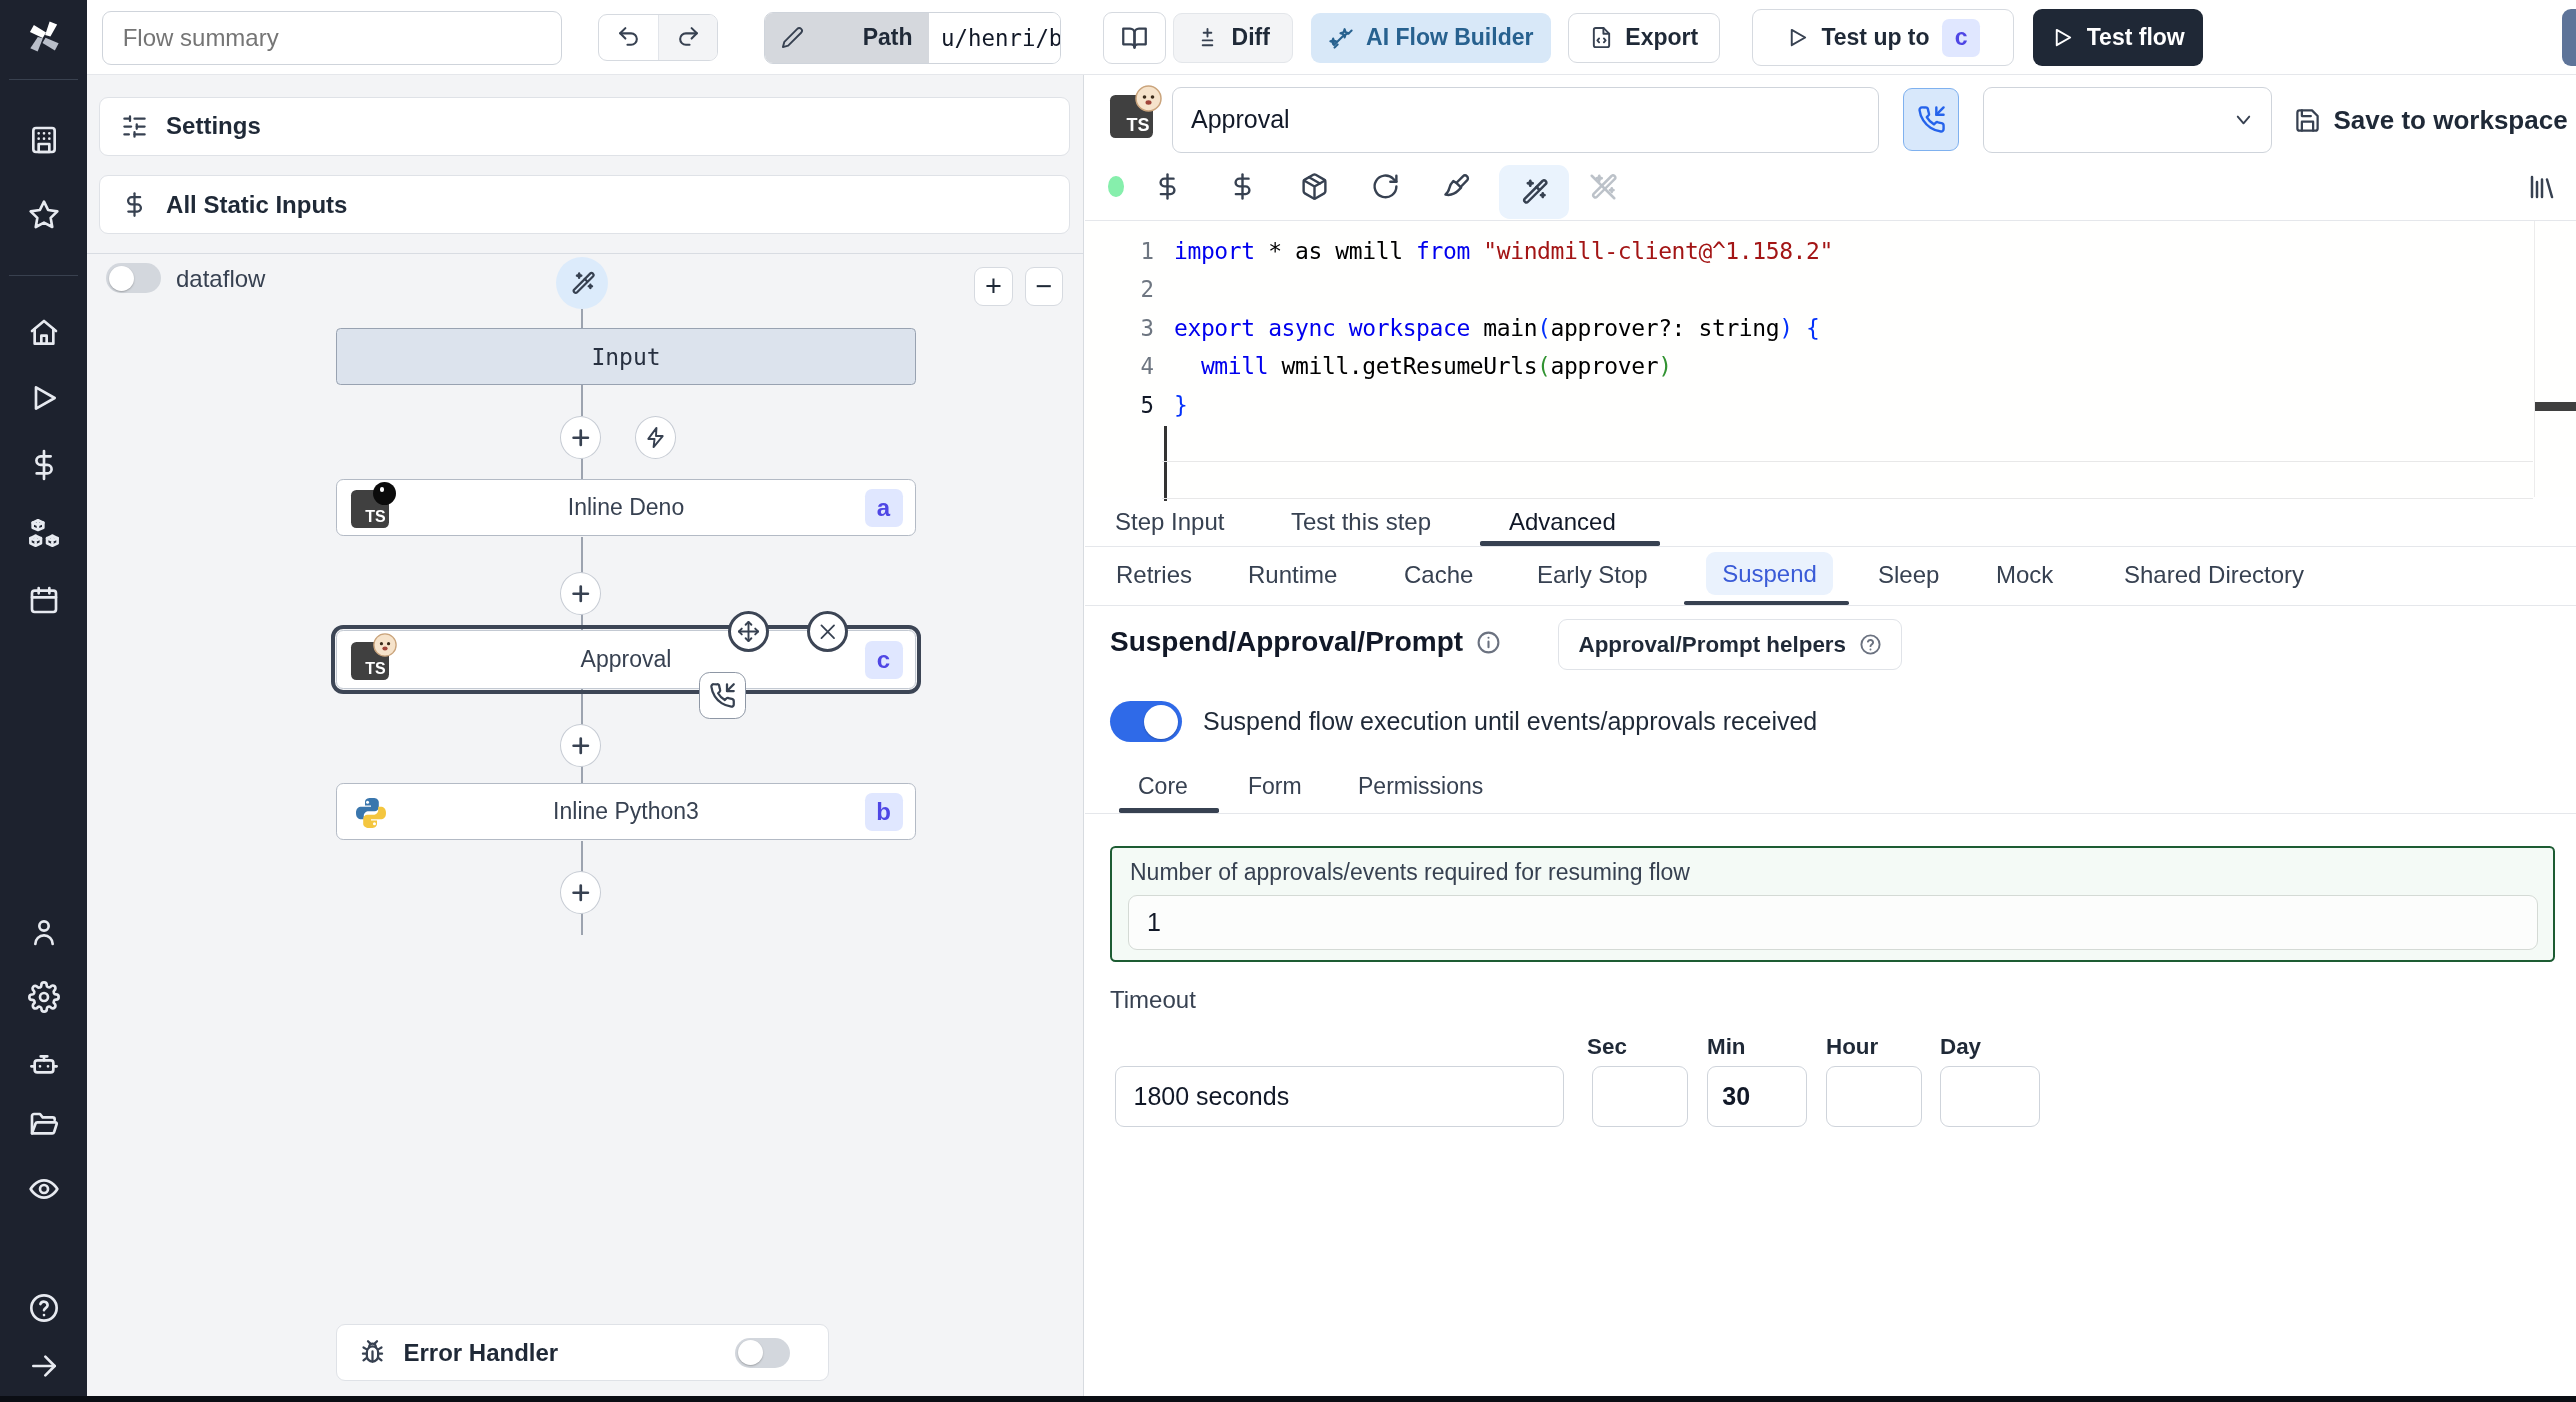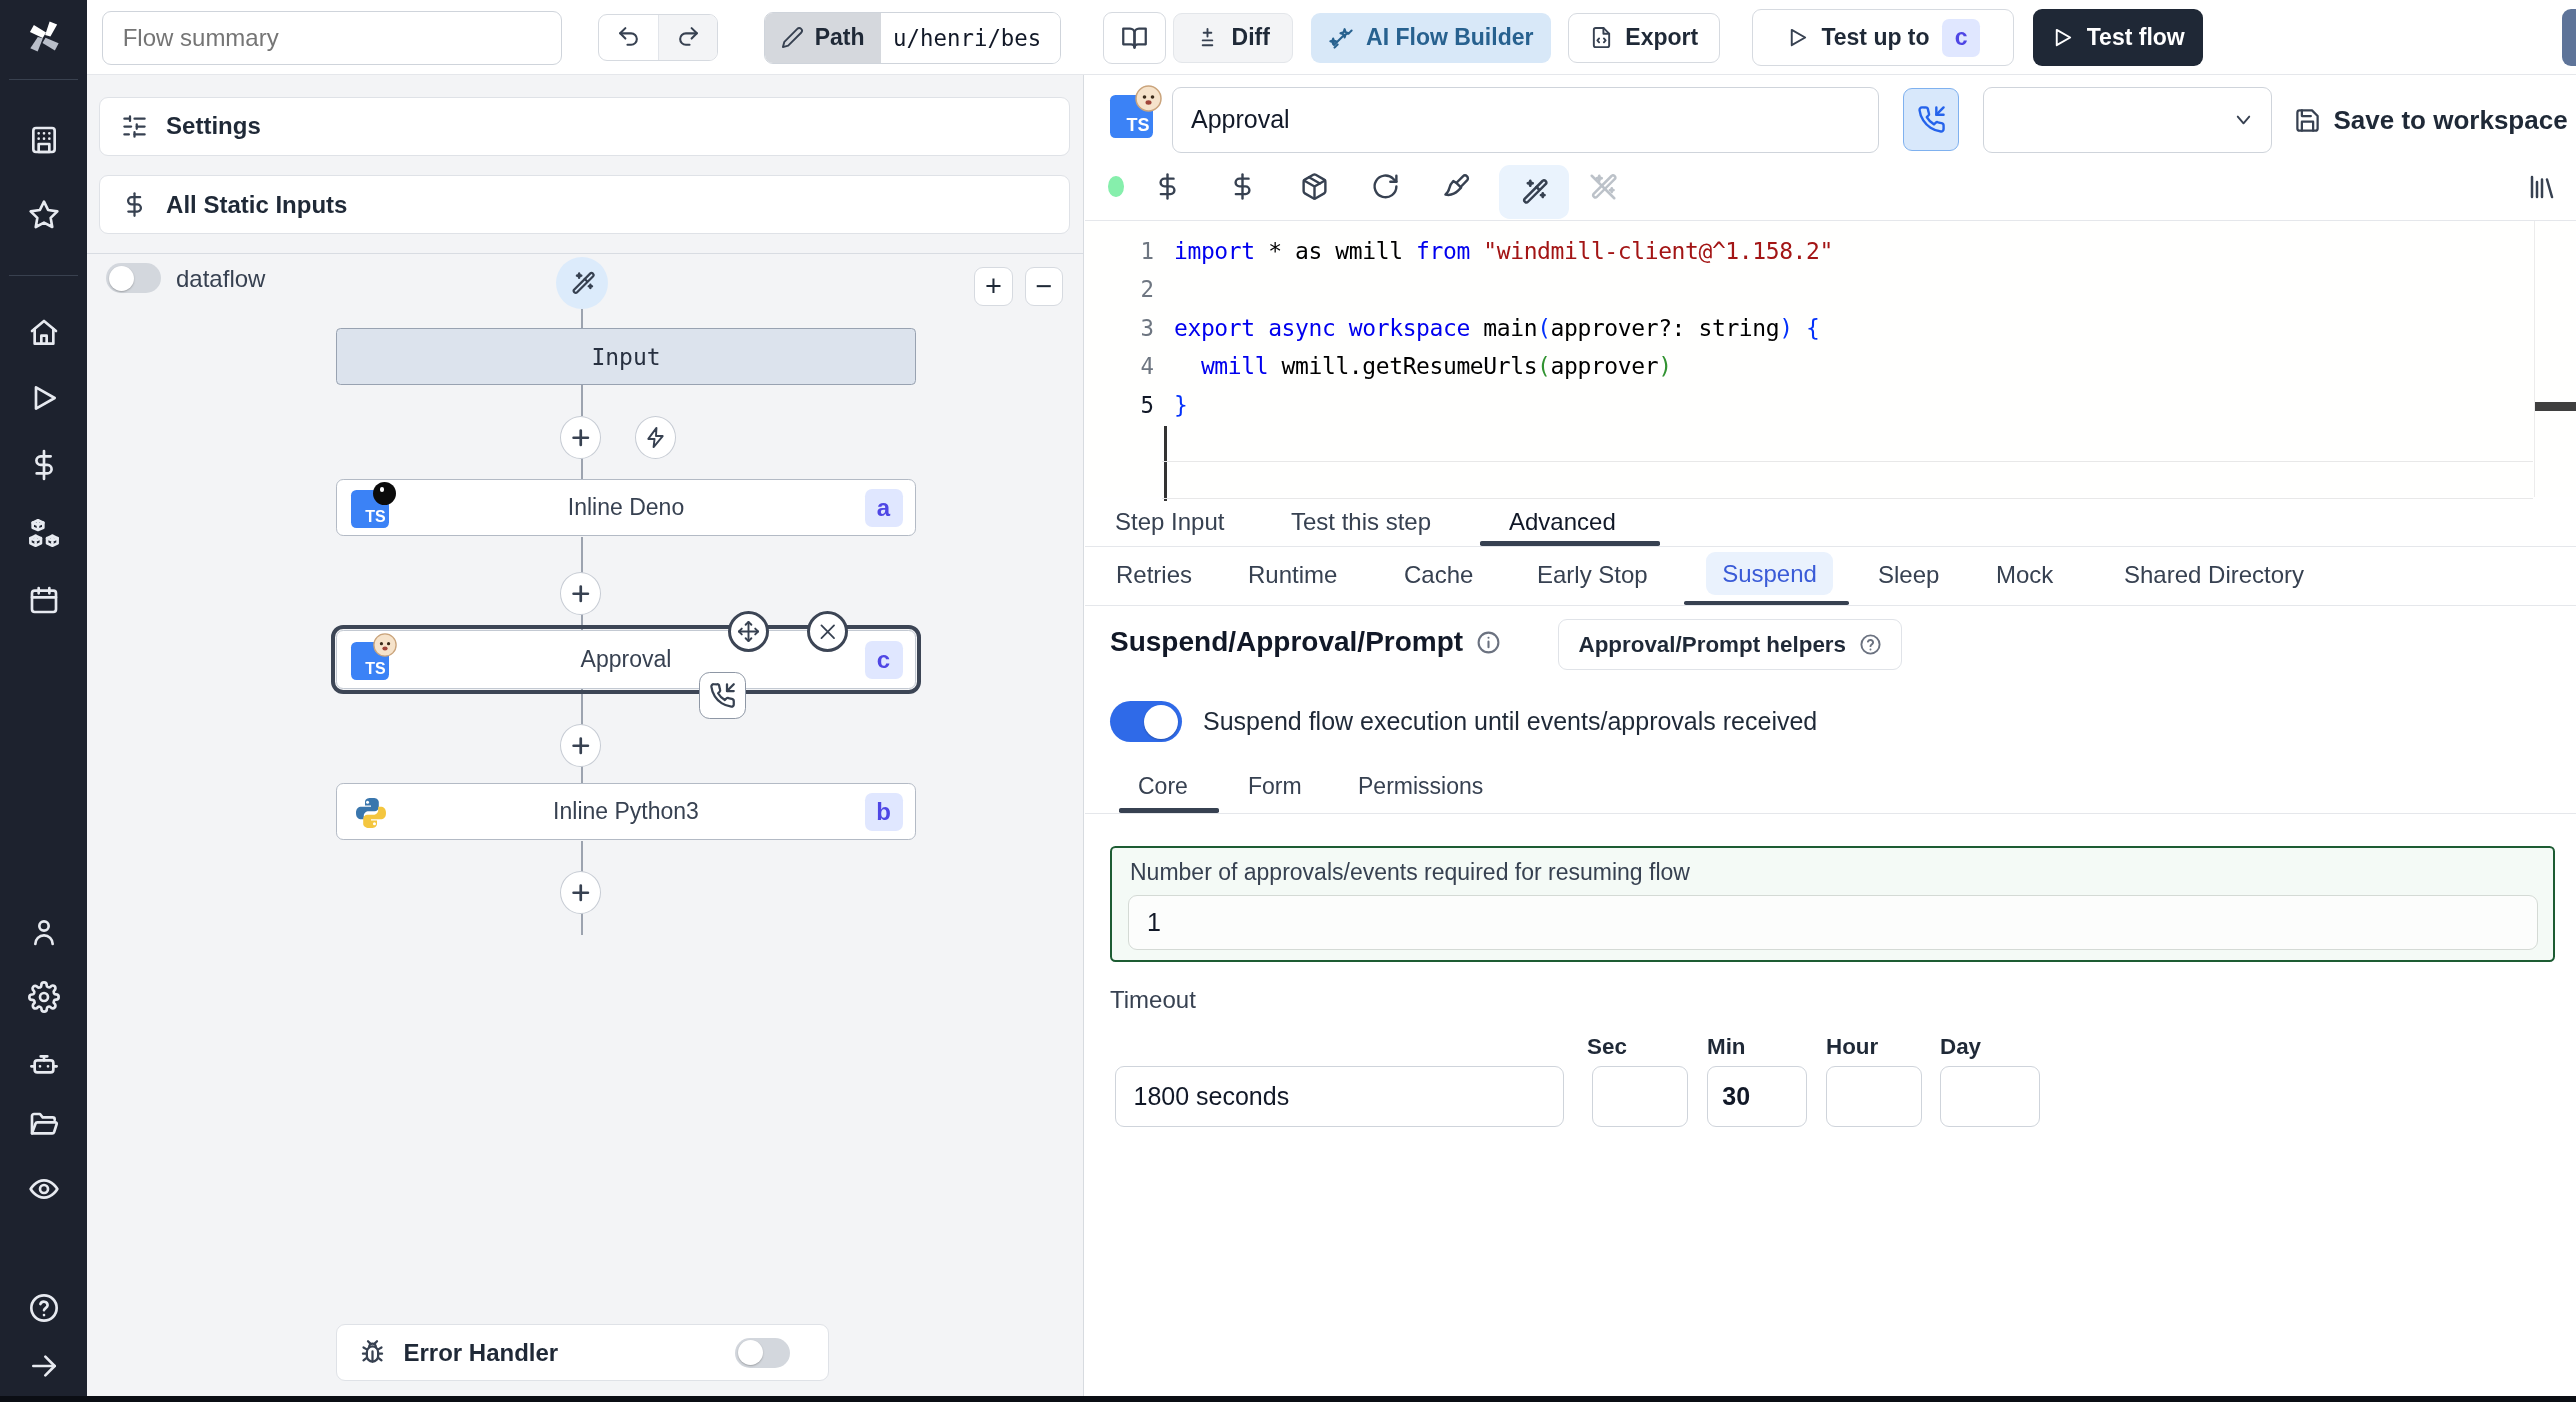--- a/index.html
+++ b/index.html
@@ -42,21 +42,21 @@
     border-radius:7.2px; display:flex; align-items:center; justify-content:center; }
   .node .lbl { font-size:23px; color:#374151; }
   .mono { font-family:"DejaVu Sans Mono",monospace; }
   .badge { position:absolute; right:12.5px; top:50%; transform:translateY(-50%); width:38px; height:38px;
     background:#e0e7ff; color:#4f46e5; font-weight:700; font-size:24px; border-radius:7.2px;
     display:flex; align-items:center; justify-content:center; }
   .edge { position:absolute; left:494px; width:1.8px; background:#9ca3af; }
   .pcirc { position:absolute; width:41px; height:43px; border-radius:50%; background:#fff;
     border:1.3px solid #c7ccd4; display:flex; align-items:center; justify-content:center;
     color:#374151; font-size:27px; font-weight:700; }
-  .tsq { position:relative; width:38px; height:38px; background:#3b82f6; border-radius:5.4px; }
+  .tsq { position:relative; width:38px; height:38px; background:#404040; border-radius:5.4px; }
   .tsq span { position:absolute; right:3.6px; bottom:1.8px; color:#fff; font-weight:700; font-size:16px; }
   .ovcirc { position:absolute; width:41px; height:41px; background:#fff; border:3.6px solid #3c4555;
     border-radius:50%; display:flex; align-items:center; justify-content:center; }
 
   
   #rightpanel { position:absolute; left:1085px; top:75px; right:0; bottom:6.3px; background:#fff; }
   .tabrow { position:absolute; left:0; right:0; border-bottom:0.9px solid #e5e7eb; }
   .tab { position:absolute; font-size:24px; color:#374151; }
   .underline { position:absolute; height:5.4px; background:#374151; border-radius:1.8px; }
   .code-line { position:absolute; left:89px; height:38px; line-height:38px; white-space:pre;
@@ -192,21 +192,21 @@
           <polyline points="15 13 20 8 15 3"></polyline>
           <path d="M20 8H9.5a5.5 5.5 0 0 0 0 11H13"></path>
         </svg>
     </div>
   </div>
   <div class="abs" style="left:677px; top:11.6px; width:297px; height:52px; border:0.9px solid #cfd4db; border-radius:9px; overflow:hidden; display:flex;">
     <div style="background:#d5d8dd; display:flex; align-items:center; gap:10.7px; padding:0 16px;">
       <svg class="ic" width="23" height="23" viewBox="0 0 24 24">
           <path d="M17 3a2.8 2.8 0 1 1 4 4L7.5 20.5 2 22l1.5-5.5z"></path>
         </svg>
-      <span style="font-size:23px; font-weight:700; color:#1f2937;">Path</span>
+      <span style="font-size:23px; font-weight:700; color:#1f2937;margin-left:48px;">Path</span>
     </div>
     <div style="background:#fff; flex:1; display:flex; align-items:center; padding:0 12.5px;">
       <span class="mono" style="font-size:22.4px; color:#111827;">u/henri/bes</span>
     </div>
   </div>
   <div class="btn abs" style="left:1016px; top:11.6px; width:63px; height:52px;">
     <svg class="ic" width="27" height="27" viewBox="0 0 24 24">
         <path d="M2 4h6a4 4 0 0 1 4 4v13a3 3 0 0 0-3-3H2z"></path>
         <path d="M22 4h-6a4 4 0 0 0-4 4v13a3 3 0 0 1 3-3h7z"></path>
       </svg>

